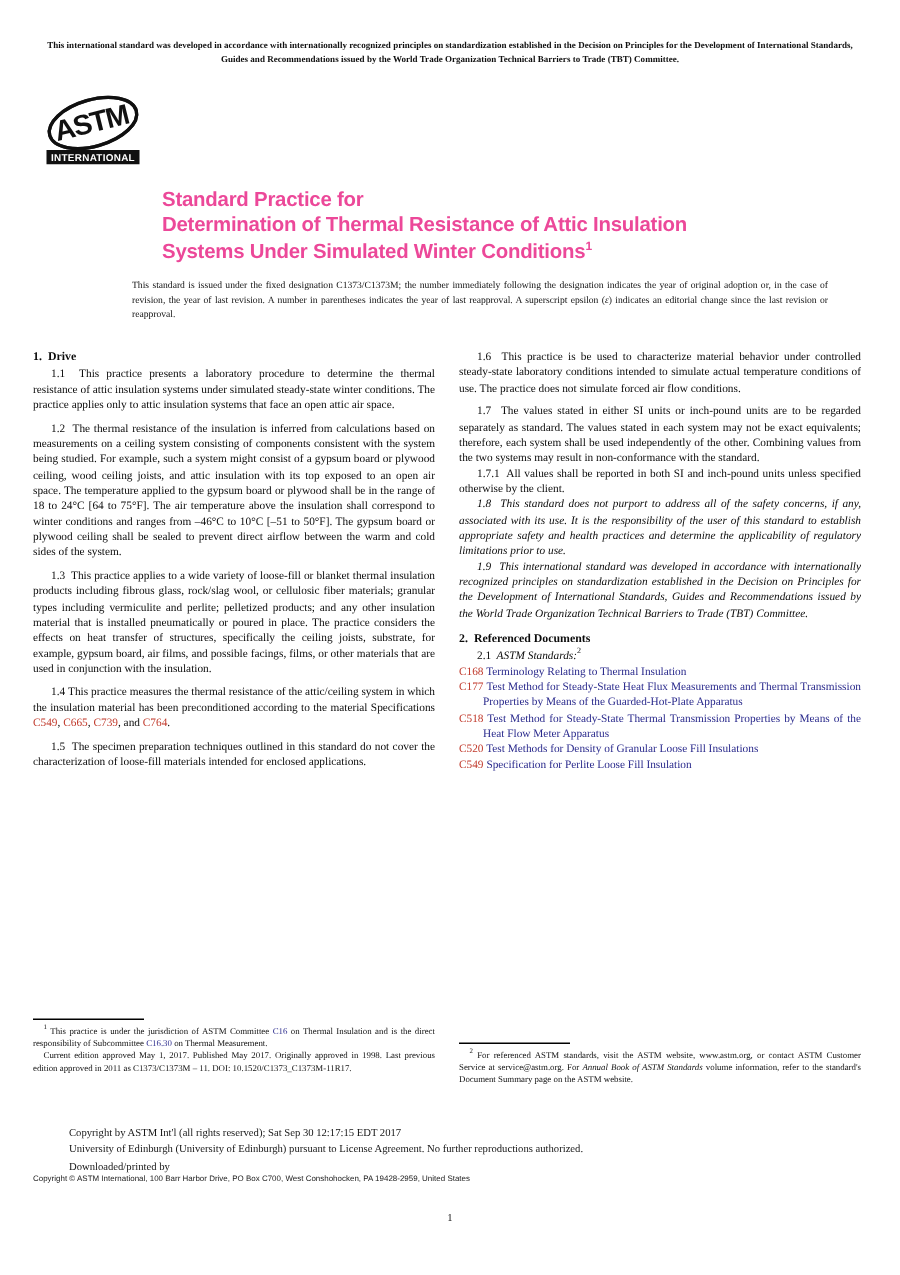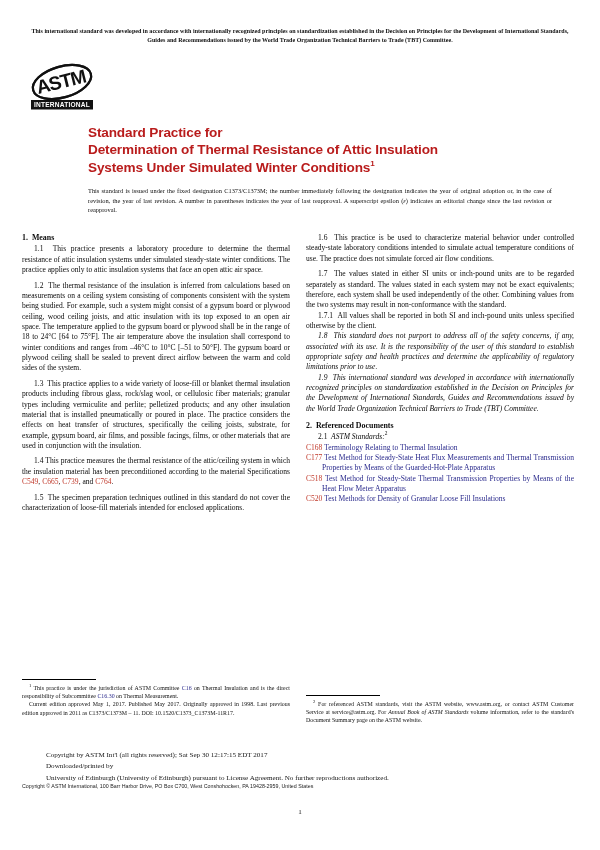--- a/index.html
+++ b/index.html
@@ -70,22 +70,23 @@
     position: absolute;
     left: 88px;
     top: 124px;
     width: 470px;
   }
   .title-line {
     font-family: "Liberation Sans", sans-serif;
     font-weight: bold;
     font-size: 13.6px;
     line-height: 17.4px;
-    color: #b91c1c;
+    color: #ec4899;
     letter-spacing: -0.15px;
+    margin-left: 20px;
   }
   .title-line sup {
     font-size: 8px;
     vertical-align: super;
     line-height: 0;
   }
   .issued-note {
     position: absolute;
     left: 88px;
     top: 186px;
@@ -241,21 +242,21 @@
     <div class="title-line">Determination of Thermal Resistance of Attic Insulation</div>
     <div class="title-line"><span>Systems Under Simulated Winter Conditions</span><sup>1</sup></div>
   </div>
 
   <div class="issued-note">
     <span>This standard is issued under the fixed designation C1373/C1373M; the number immediately following the designation indicates the year of original adoption or, in the case of revision, the year of last revision. A number in parentheses indicates the year of last reapproval. A superscript epsilon (</span><i>ε</i><span>) indicates an editorial change since the last revision or reapproval.</span>
   </div>
 
   <div class="col col-left">
     <div class="sec-head">
-      <span class="num">1.</span><span>Means</span>
+      <span class="num">1.</span><span>Drive</span>
     </div>
 
     <p class="para"><span class="pnum">1.1</span>&nbsp; <span>This practice presents a laboratory procedure to determine the thermal resistance of attic insulation systems under simulated steady-state winter conditions. The practice applies only to attic insulation systems that face an open attic air space.</span></p>
 
     <p class="para"><span class="pnum">1.2</span>&nbsp; <span>The thermal resistance of the insulation is inferred from calculations based on measurements on a ceiling system consisting of components consistent with the system being studied. For example, such a system might consist of a gypsum board or plywood ceiling, wood ceiling joists, and attic insulation with its top exposed to an open air space. The temperature applied to the gypsum board or plywood shall be in the range of 18 to 24°C [64 to 75°F]. The air temperature above the insulation shall correspond to winter conditions and ranges from –46°C to 10°C [–51 to 50°F]. The gypsum board or plywood ceiling shall be sealed to prevent direct airflow between the warm and cold sides of the system.</span></p>
 
     <p class="para"><span class="pnum">1.3</span>&nbsp; <span>This practice applies to a wide variety of loose-fill or blanket thermal insulation products including fibrous glass, rock/slag wool, or cellulosic fiber materials; granular types including vermiculite and perlite; pelletized products; and any other insulation material that is installed pneumatically or poured in place. The practice considers the effects on heat transfer of structures, specifically the ceiling joists, substrate, for example, gypsum board, air films, and possible facings, films, or other materials that are used in conjunction with the insulation.</span></p>
 
     <p class="para"><span class="pnum">1.4</span>&nbsp;<span>This practice measures the thermal resistance of the attic/ceiling system in which the insulation material has been preconditioned according to the material Specifications </span><a class="ref" href="#">C549</a><span>, </span><a class="ref" href="#">C665</a><span>, </span><a class="ref" href="#">C739</a><span>, and </span><a class="ref" href="#">C764</a><span>.</span></p>
 
@@ -277,35 +278,36 @@
       <span class="num">2.</span><span>Referenced Documents</span>
     </div>
 
     <div class="sub-head"><span class="plain">2.1</span>&nbsp; <span>ASTM Standards:</span><sup>2</sup></div>
 
     <div class="ref-list">
       <p class="ref-item"><span class="code">C168</span> <span class="rtitle">Terminology Relating to Thermal Insulation</span></p>
       <p class="ref-item"><span class="code">C177</span> <span class="rtitle">Test Method for Steady-State Heat Flux Measurements and Thermal Transmission Properties by Means of the Guarded-Hot-Plate Apparatus</span></p>
       <p class="ref-item"><span class="code">C518</span> <span class="rtitle">Test Method for Steady-State Thermal Transmission Properties by Means of the Heat Flow Meter Apparatus</span></p>
       <p class="ref-item"><span class="code">C520</span> <span class="rtitle">Test Methods for Density of Granular Loose Fill Insulations</span></p>
+      <p class="ref-item"><span class="code">C549</span> <span class="rtitle">Specification for Perlite Loose Fill Insulation</span></p>
     </div>
   </div>
 
   <div class="fn-rule fn-rule-left"></div>
   <div class="fn fn-left">
     <p><sup>1</sup> <span>This practice is under the jurisdiction of ASTM Committee </span><a class="reflink-blue" href="#">C16</a><span> on Thermal Insulation and is the direct responsibility of Subcommittee </span><a class="reflink-blue" href="#">C16.30</a><span> on Thermal Measurement.</span></p>
     <p>Current edition approved May 1, 2017. Published May 2017. Originally approved in 1998. Last previous edition approved in 2011 as C1373/C1373M – 11. DOI: 10.1520/C1373_C1373M-11R17.</p>
   </div>
 
   <div class="fn-rule fn-rule-right"></div>
   <div class="fn fn-right">
     <p><sup>2</sup> <span>For referenced ASTM standards, visit the ASTM website, www.astm.org, or contact ASTM Customer Service at service@astm.org. For </span><i>Annual Book of ASTM Standards</i><span> volume information, refer to the standard's Document Summary page on the ASTM website.</span></p>
   </div>
 
   <div class="footer-copy">Copyright © ASTM International, 100 Barr Harbor Drive, PO Box C700, West Conshohocken, PA 19428-2959, United States</div>
   <div class="footer-lic">
     <div>Copyright by ASTM Int'l (all rights reserved); Sat Sep 30 12:17:15 EDT 2017</div>
+    <div>University of Edinburgh (University of Edinburgh) pursuant to License Agreement. No further reproductions authorized.</div>
     <div>Downloaded/printed by</div>
-    <div>University of Edinburgh (University of Edinburgh) pursuant to License Agreement. No further reproductions authorized.</div>
   </div>
   <div class="footer-pageno">1</div>
 
 </div>
 
 </body></html>

